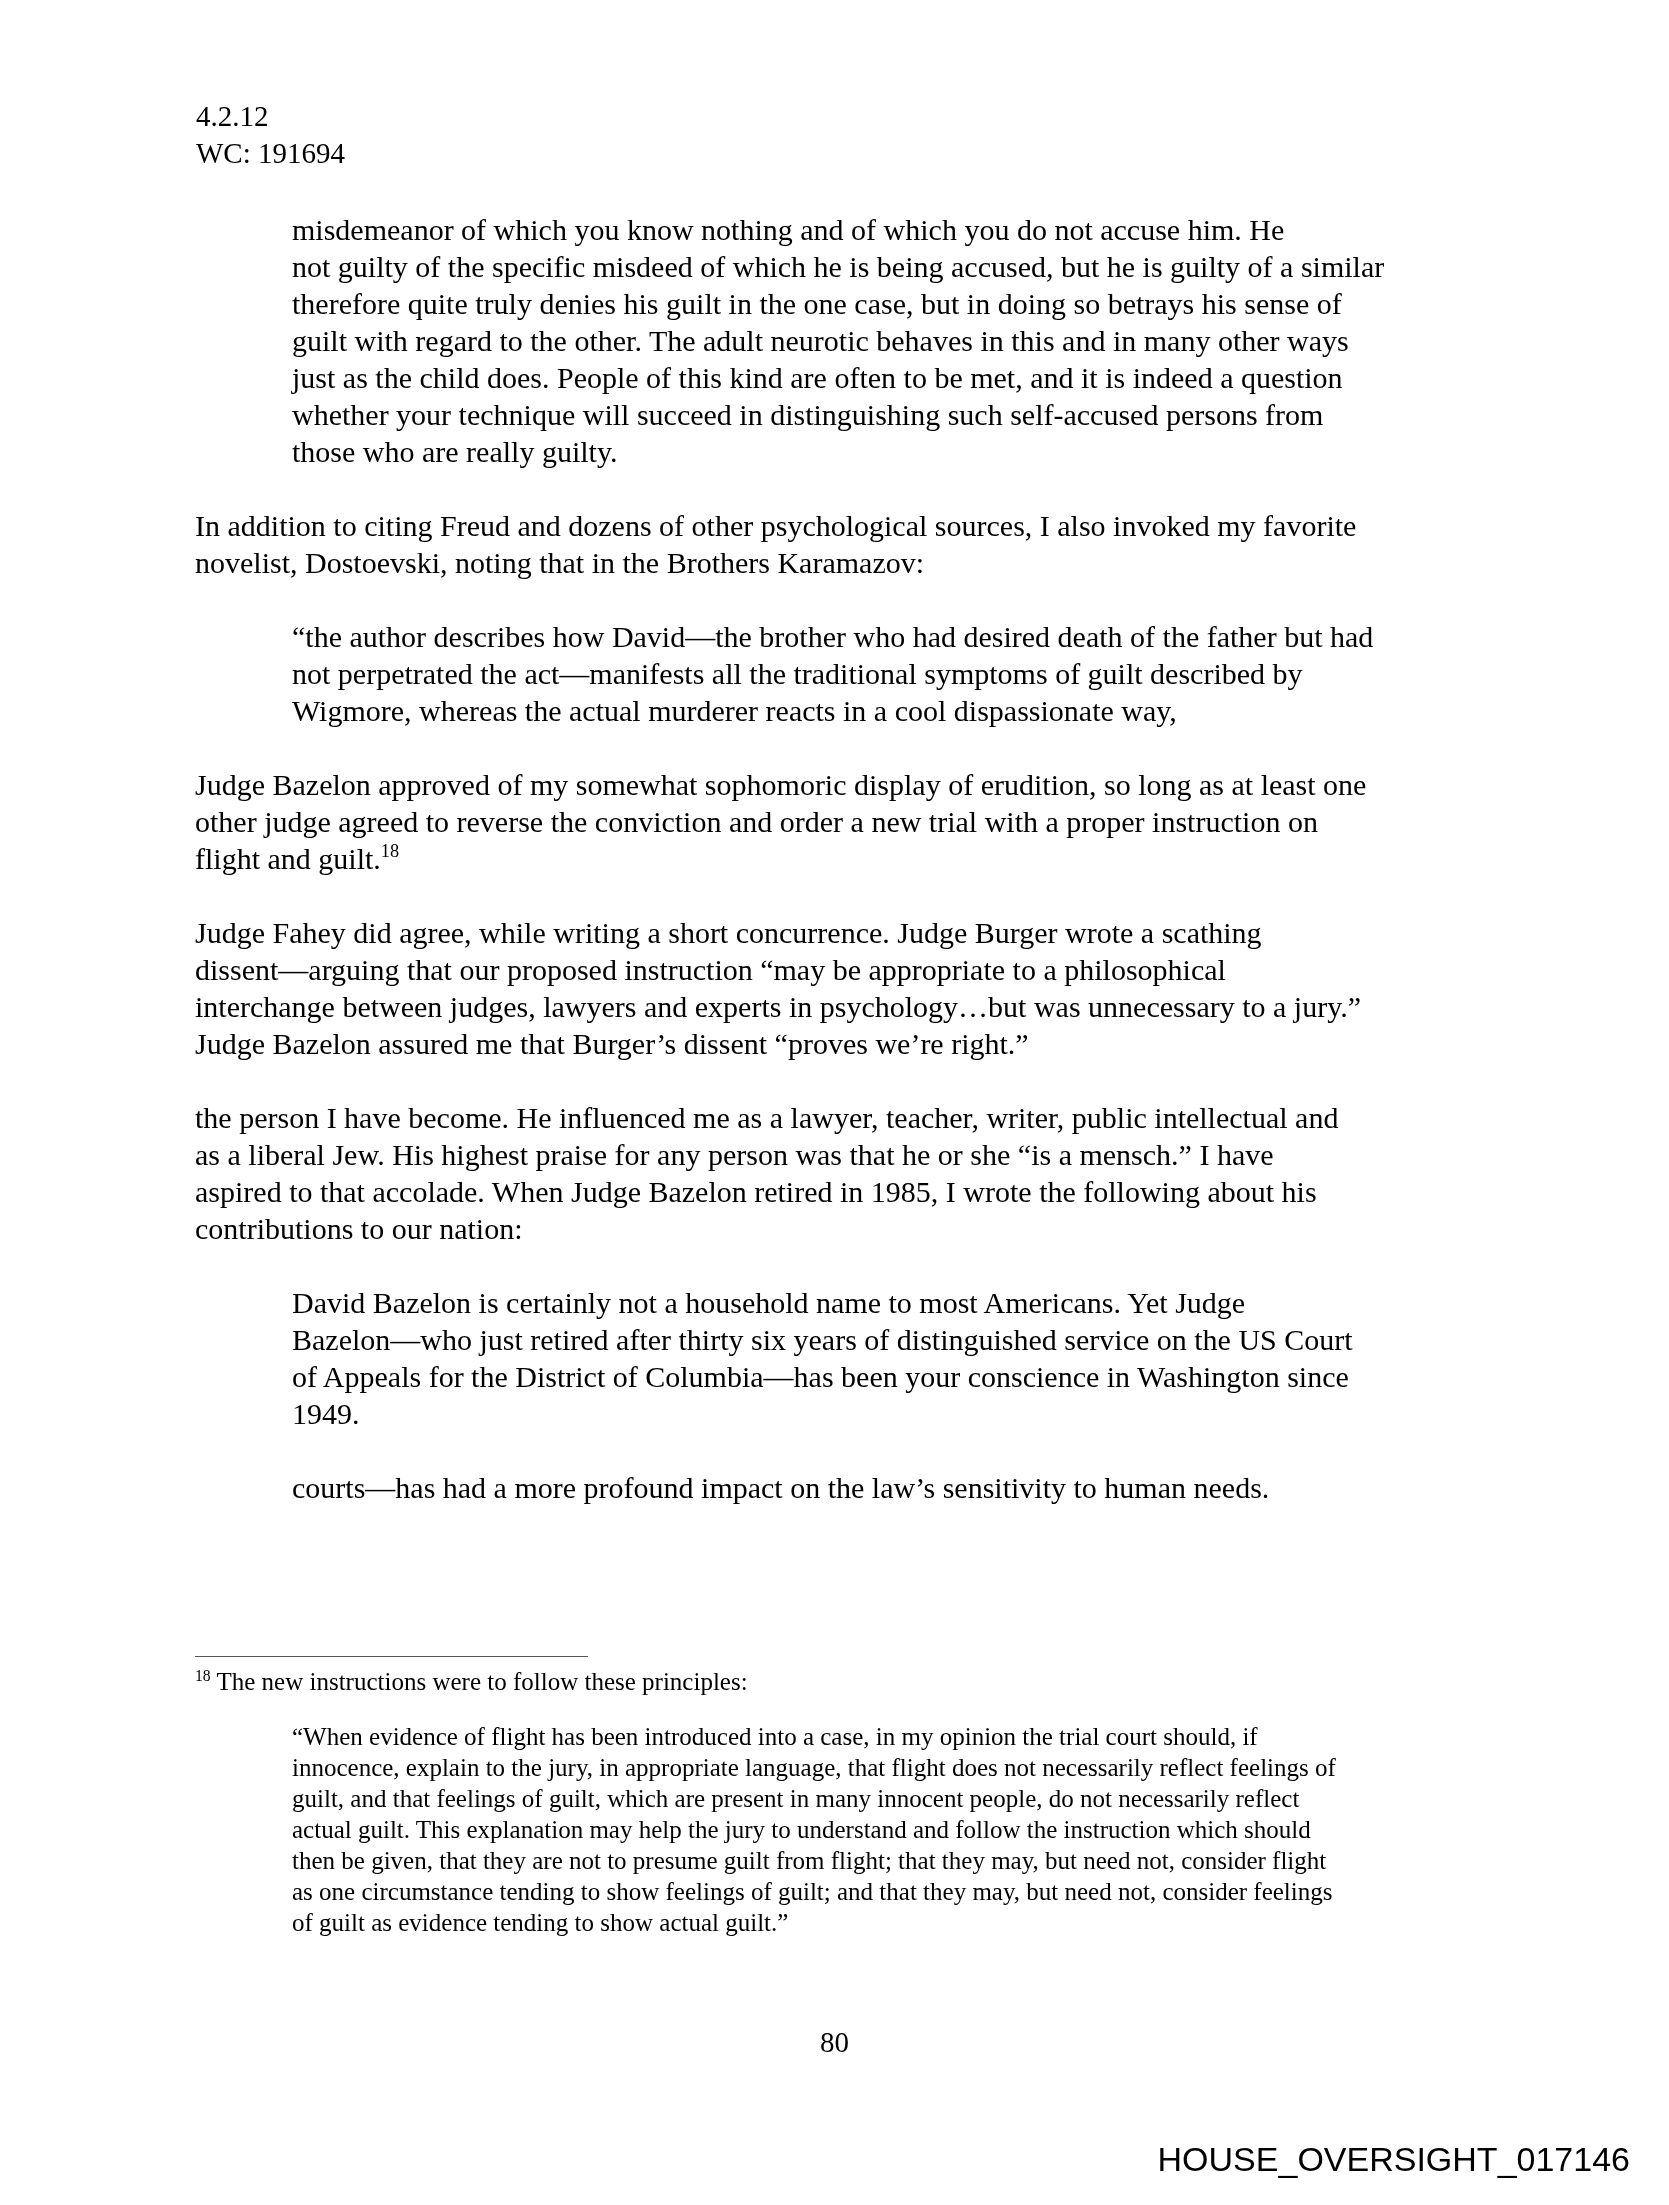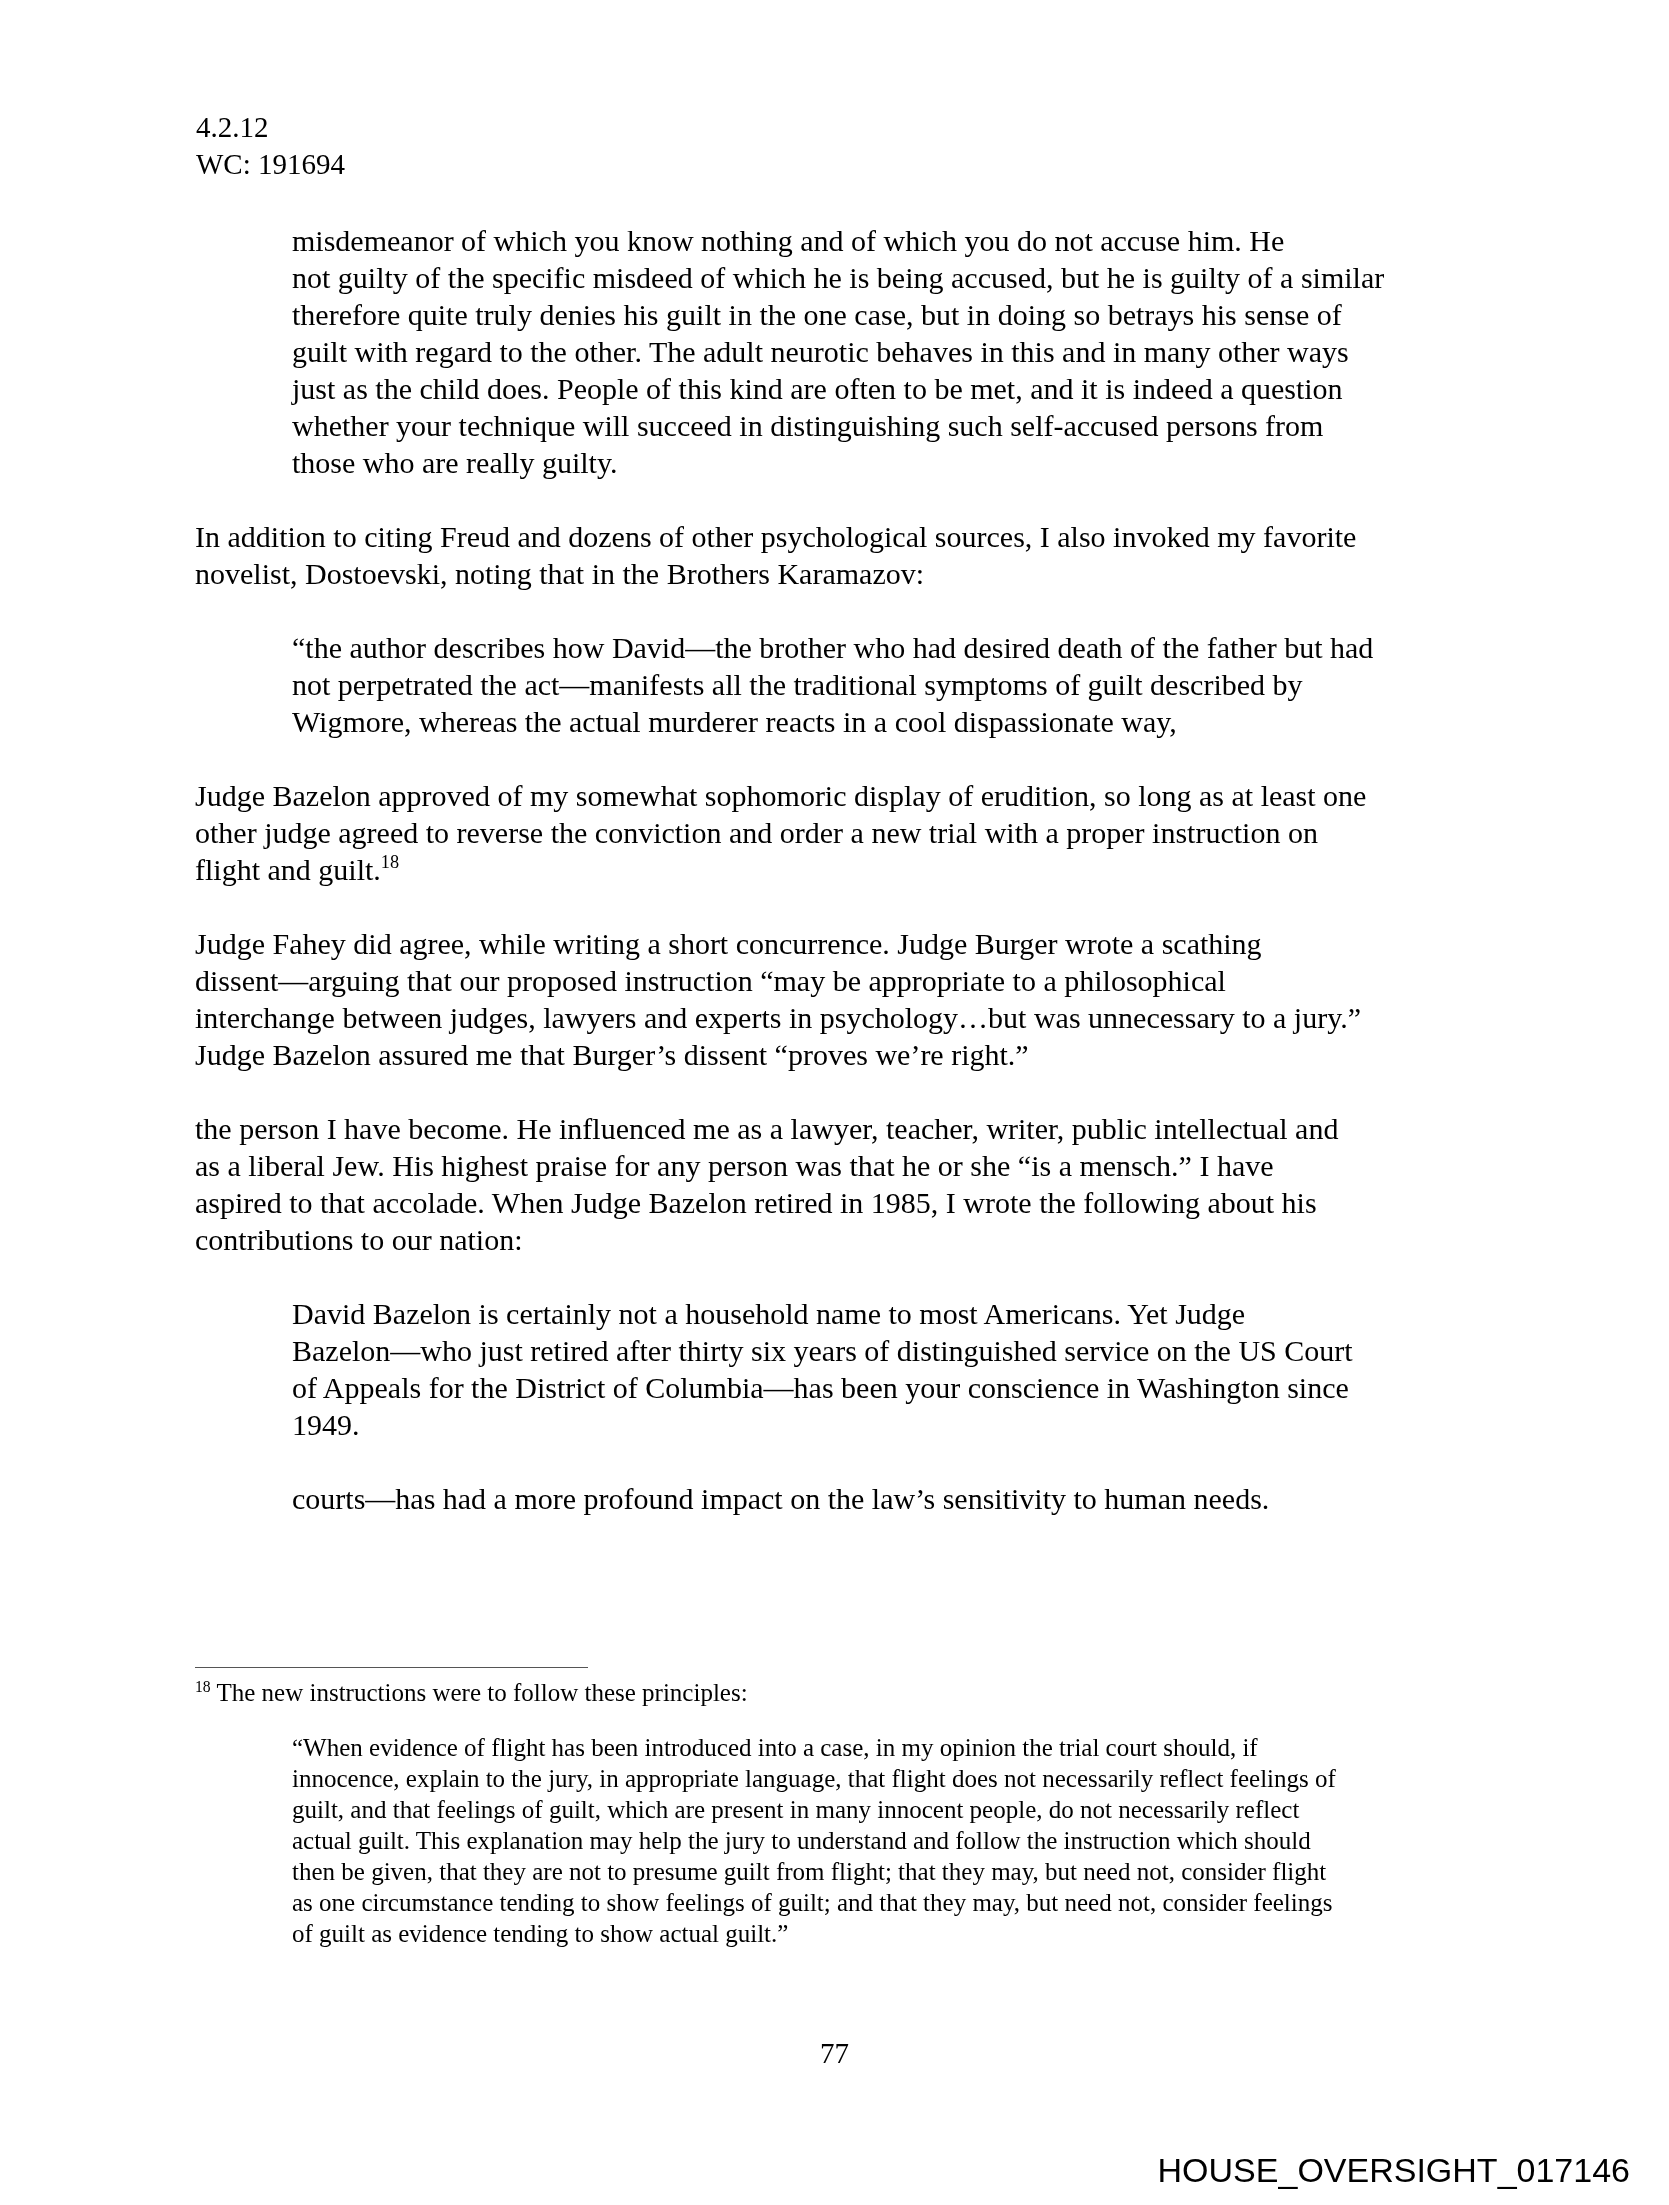--- a/index.html
+++ b/index.html
@@ -1,18 +1,18 @@
 <!DOCTYPE html>
 <html style="font-size:10.5px"><head>
 <meta charset="utf-8">
 <style>
   html, body { margin: 0; padding: 0; background: #ffffff; }
   body { width: 1669px; height: 2205px; position: relative; overflow: hidden;
          font-family: "Liberation Serif", "DejaVu Serif", serif; color: #000; }
-  .page { position: absolute; left: 0; top: 11px; width: 1669px; height: 1935px; }
+  .page { position: absolute; left: 0; top: 0; width: 1669px; height: 1935px; }
   .header { position: absolute; left: 196px; top: 98px; font-size: 29px; line-height: 37px; }
   .content { position: absolute; left: 195px; top: 211px; width: 1283px; font-size: 30px; line-height: 37px; }
   .para { margin: 0 0 37px 0; }
   .bq { margin: 0 0 37px 0; padding-left: 97px; padding-right: 13px; }
   .line { display: block; white-space: nowrap; }
   sup { font-size: 18.3px; line-height: 0; vertical-align: 11.8px; }
   .fn-rule { position: absolute; left: 195px; top: 1656px; width: 393px; height: 0; border-top: 1.3px solid #555; }
   .footnotes { position: absolute; left: 195px; top: 1666px; width: 1283px; font-size: 25px; line-height: 31px; }
   .fn-intro { margin: 0 0 23.6px 0; }
   .fn-intro sup { font-size: 15.7px; vertical-align: 9.2px; }
@@ -94,18 +94,18 @@
       <span class="line">“When evidence of flight has been introduced into a case, in my opinion the trial court should, if</span>
       <span class="line">innocence, explain to the jury, in appropriate language, that flight does not necessarily reflect feelings of</span>
       <span class="line">guilt, and that feelings of guilt, which are present in many innocent people, do not necessarily reflect</span>
       <span class="line">actual guilt.  This explanation may help the jury to understand and follow the instruction which should</span>
       <span class="line">then be given, that they are not to presume guilt from flight; that they may, but need not, consider flight</span>
       <span class="line">as one circumstance tending to show feelings of guilt; and that they may, but need not, consider feelings</span>
       <span class="line">of guilt as evidence tending to show actual guilt.”</span>
     </div>
   </div>
 
-  <div class="page-number">77</div>
+  <div class="page-number">80</div>
 
   <div class="bates">HOUSE_OVERSIGHT_017146</div>
 
 </div>
 
 
 </body></html>

